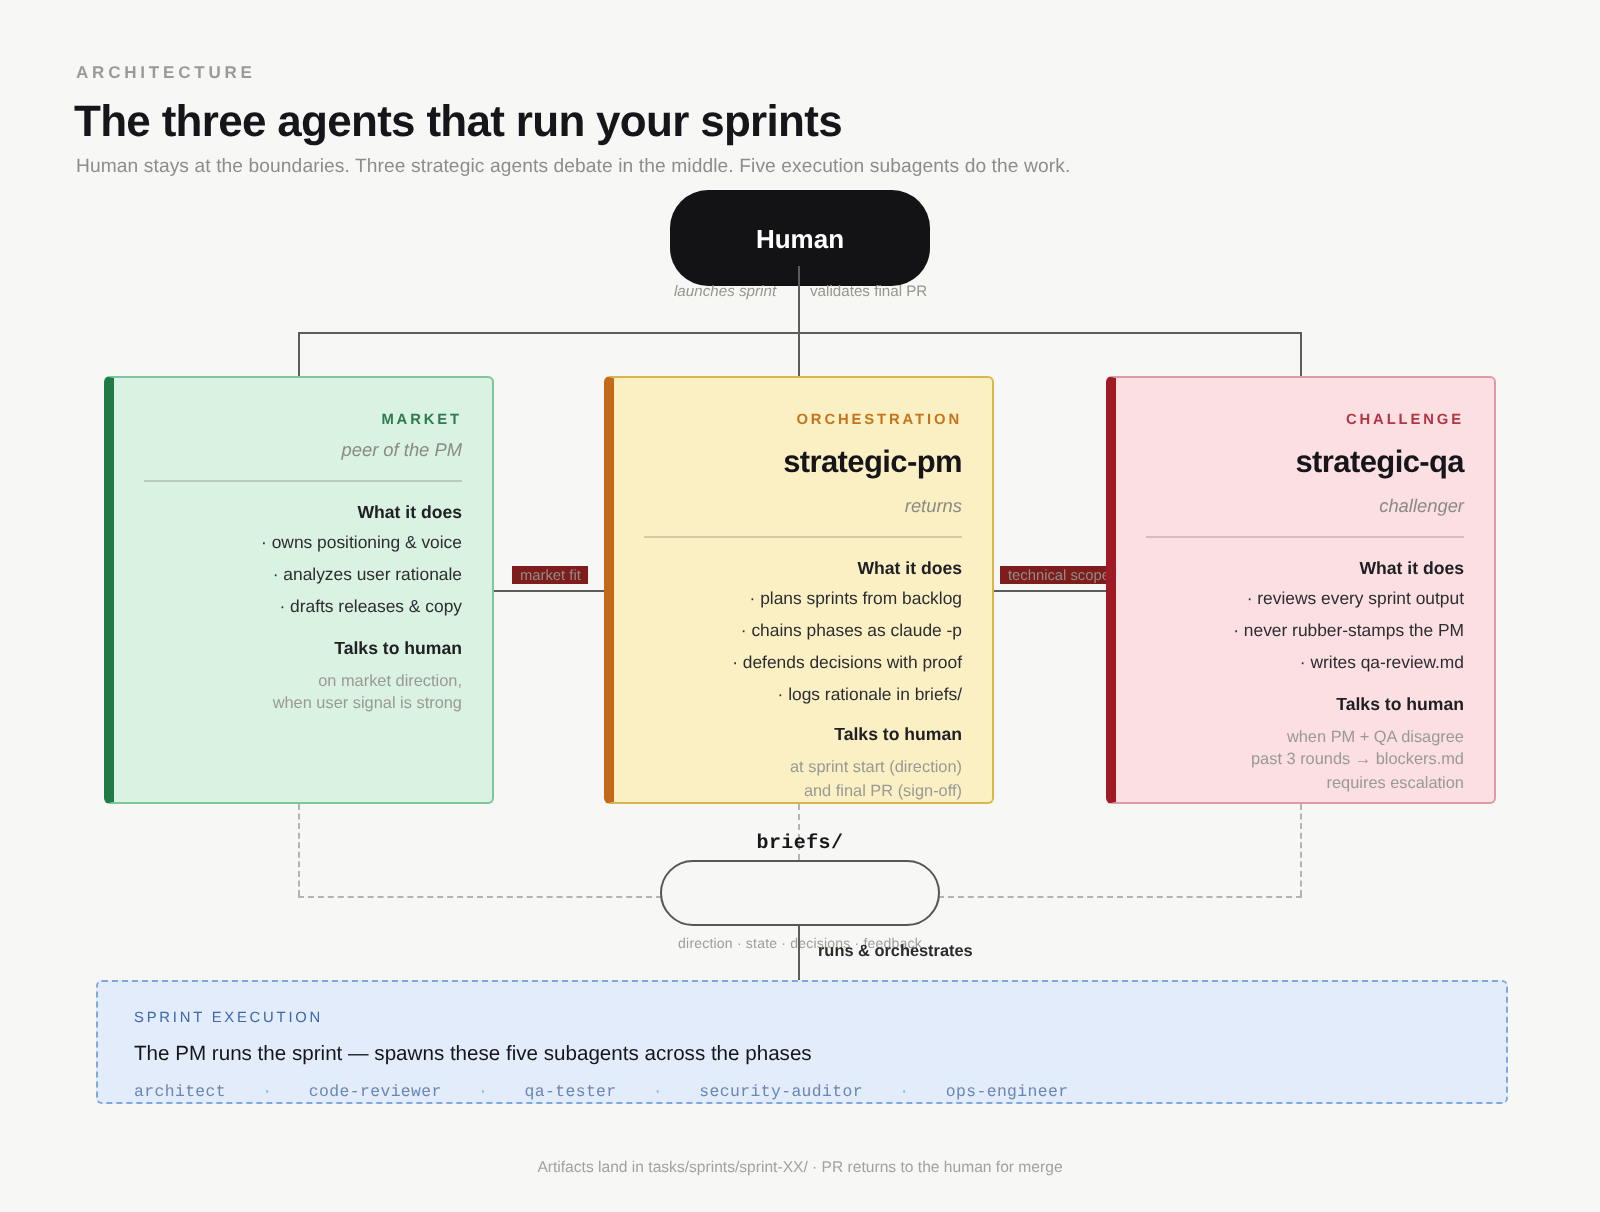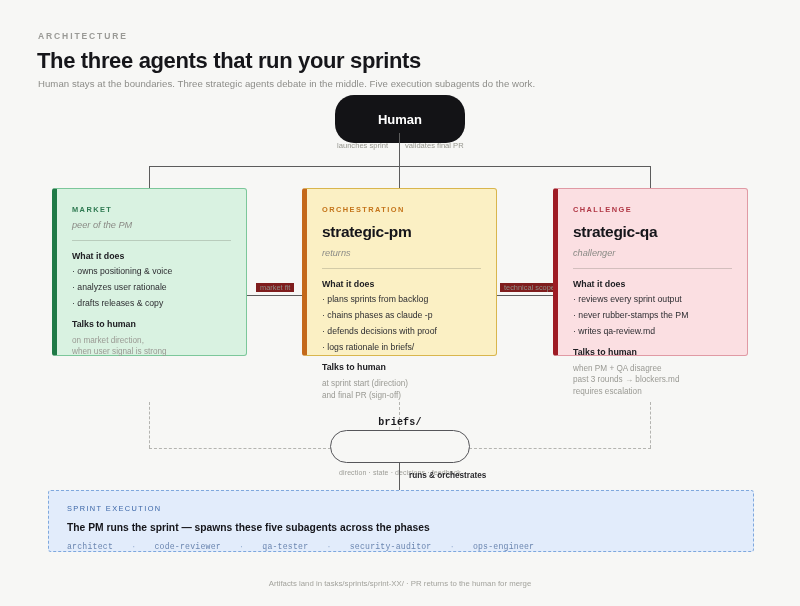--- a/index.html
+++ b/index.html
@@ -56,22 +56,22 @@
   }
   .edge-label.dark { color: #2a2a2e; font-weight: 700; font-size: 8.2px; }
 
   .inline-chip {
     position: absolute; font-size: 7.4px; color: #8e8e88;
     background: #7f1d1d; padding: 0 4px; white-space: nowrap;
   }
 
   
   .card {
-    position: absolute; top: 188px; width: 195px; height: 168px;
-    border-radius: 3px; padding: 16px 15px 0 15px;
+    position: absolute; top: 188px; width: 195px; height: 214px;
+    border-radius: 3px; padding: 16px 15px 0 15px; text-align: right;
   }
   .card.market      { left: 52px;  background: #d9f2e1; border: 1px solid #7cc79a; border-left: 5px solid #1f7a46; }
   .card.orchestration { left: 302px; background: #fbf0c4; border: 1px solid #d9b64d; border-left: 5px solid #c4691a; }
   .card.challenge   { left: 553px; background: #fbdfe2; border: 1px solid #e09aa4; border-left: 5px solid #9e1b24; }
 
   .card-tag {
     font-size: 7.4px; font-weight: 700; letter-spacing: 1.45px;
     text-transform: uppercase;
   }
   .market .card-tag { color: #2f7a52; }
@@ -120,21 +120,21 @@
     position: absolute; left: 48px; top: 490px;
     width: 706px; height: 62px;
     background: #e2ecfb; border: 1px dashed #7fa8dd; border-radius: 3px;
     padding: 13px 18px 0 18px;
   }
   .exec-tag {
     font-size: 7.4px; font-weight: 400; letter-spacing: 1.4px;
     color: #3c67a8; text-transform: uppercase;
   }
   .exec-title {
-    margin-top: 9px; font-size: 10.3px; font-weight: 700; color: #15151a;
+    margin-top: 9px; font-size: 10.3px; font-weight: 400; color: #15151a;
   }
   .exec-list {
     margin-top: 9px; font-family: "Liberation Mono", monospace;
     font-size: 8.2px; color: #6b86b0; letter-spacing: 0.2px;
   }
   .exec-list .sep { padding: 0 13px; color: #9db3d4; }
 
   .footnote {
     position: absolute; left: 0; top: 579px; width: 800px;
     text-align: center; font-size: 7.8px; color: #a3a39d;
@@ -147,21 +147,21 @@
 
   <div class="eyebrow">ARCHITECTURE</div>
   <h1 class="page-title">The three agents that run your sprints</h1>
   <div class="page-sub">Human stays at the boundaries. Three strategic agents debate in the middle. Five execution subagents do the work.</div>
 
   <div class="human">
     <span>Human</span>
   </div>
 
   <div class="line vline" style="left:399px; top:133px; height:33px;"></div>
-  <div class="edge-label" style="left:337px; top:141px;">launches sprint</div>
+  <div class="edge-label" style="left:337px; top:141px;font-style:italic;">launches sprint</div>
   <div class="edge-label" style="left:405px; top:141px;">validates final PR</div>
 
   <div class="line hline" style="left:149px; top:166px; width:502px;"></div>
   <div class="line vline" style="left:149px; top:166px; height:22px;"></div>
   <div class="line vline" style="left:399px; top:166px; height:22px;"></div>
   <div class="line vline" style="left:650px; top:166px; height:22px;"></div>
 
   <div class="line hline" style="left:247px; top:295px; width:55px;"></div>
   <div class="inline-chip" style="left:256px; top:283px;">market fit</div>
   <div class="line hline" style="left:497px; top:295px; width:56px;"></div>

